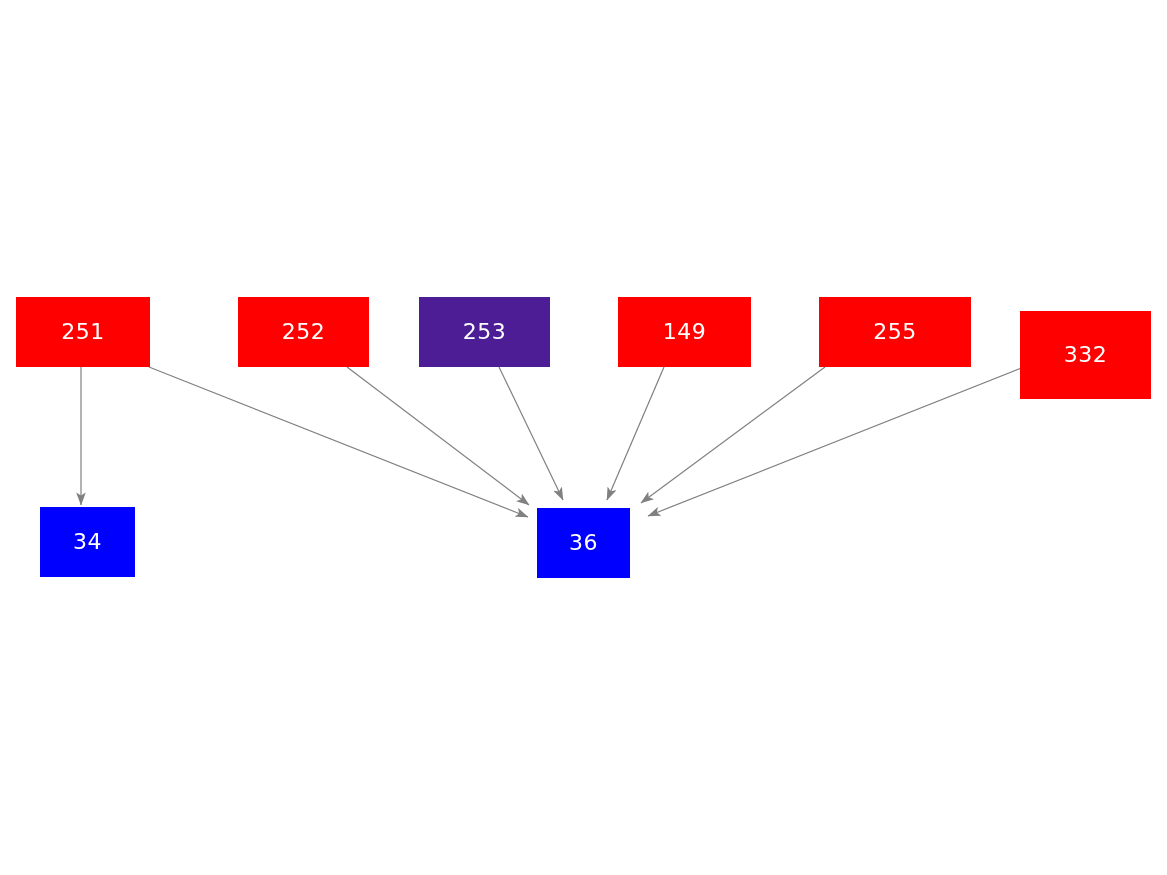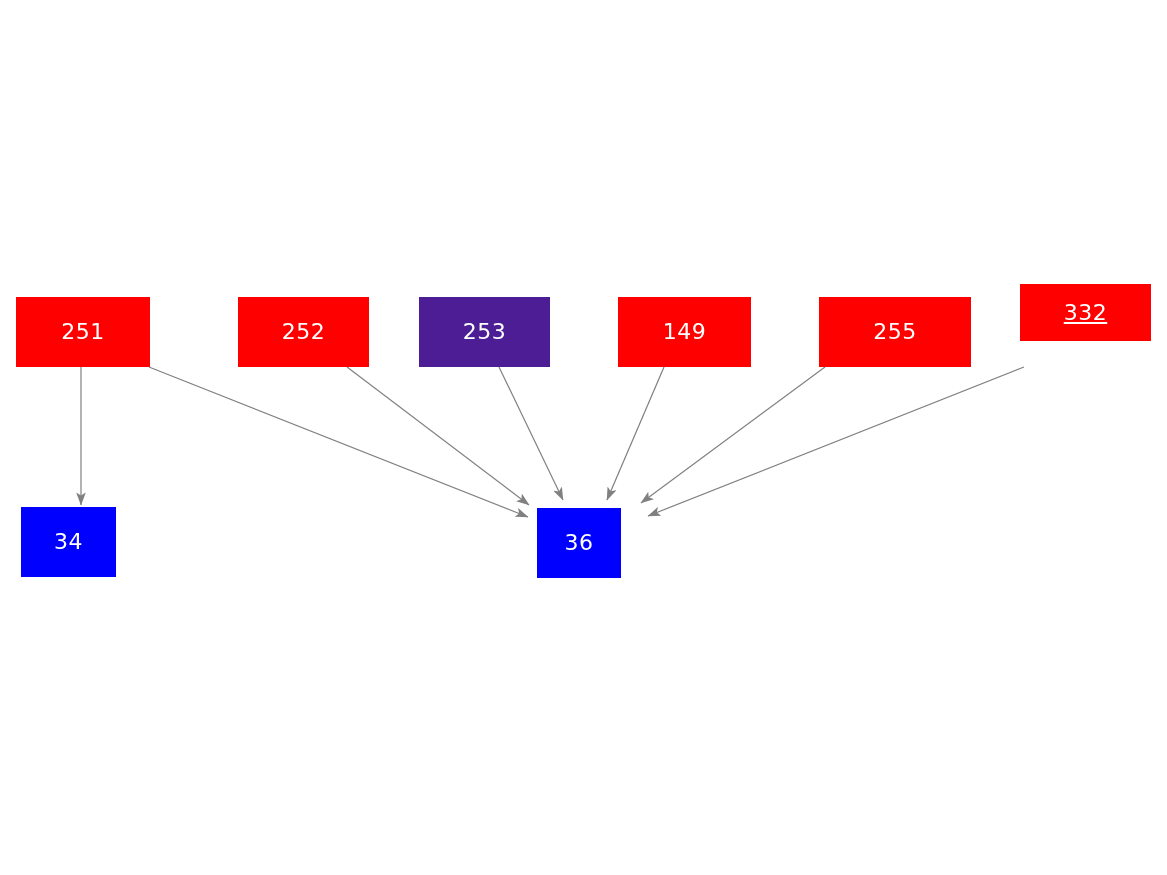--- a/index.html
+++ b/index.html
@@ -84,24 +84,24 @@
       </div>
       <div class="graph-node node-source" style="left: 419px; top: 297px; width: 131px; height: 70px; background: #4c1d95; color: rgb(255, 255, 255);">
         <span class="node-label">253</span>
       </div>
       <div class="graph-node node-source" style="left: 618px; top: 297px; width: 133px; height: 70px; background: rgb(255, 0, 0); color: rgb(255, 255, 255);">
         <span class="node-label">149</span>
       </div>
       <div class="graph-node node-source" style="left: 819px; top: 297px; width: 152px; height: 70px; background: rgb(255, 0, 0); color: rgb(255, 255, 255);">
         <span class="node-label">255</span>
       </div>
-      <div class="graph-node node-source" style="left: 1020px; top: 284px; width: 131px; height: 57px; background: rgb(255, 0, 0); color: rgb(255, 255, 255); text-decoration: underline;">
+      <div class="graph-node node-source" style="left: 1020px; top: 311px; width: 131px; height: 88px; background: rgb(255, 0, 0); color: rgb(255, 255, 255);">
         <span class="node-label">332</span>
       </div>
-      <div class="graph-node node-target" style="left: 21px; top: 507px; width: 95px; height: 70px; background: rgb(0, 0, 255); color: rgb(255, 255, 255);">
+      <div class="graph-node node-target" style="left: 40px; top: 507px; width: 95px; height: 70px; background: rgb(0, 0, 255); color: rgb(255, 255, 255);">
         <span class="node-label">34</span>
       </div>
-      <div class="graph-node node-target" style="left: 537px; top: 508px; width: 84px; height: 70px; background: rgb(0, 0, 255); color: rgb(255, 255, 255);">
+      <div class="graph-node node-target" style="left: 537px; top: 508px; width: 93px; height: 70px; background: rgb(0, 0, 255); color: rgb(255, 255, 255);">
         <span class="node-label">36</span>
       </div>
     </div>
 
 </div>
 
 </body></html>

